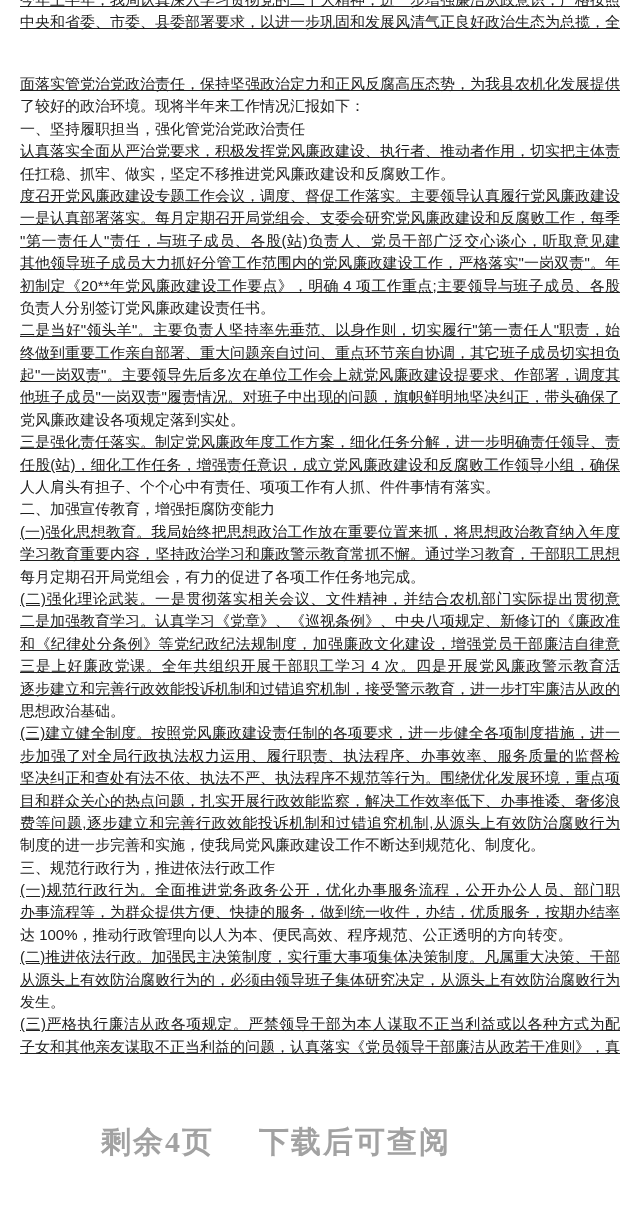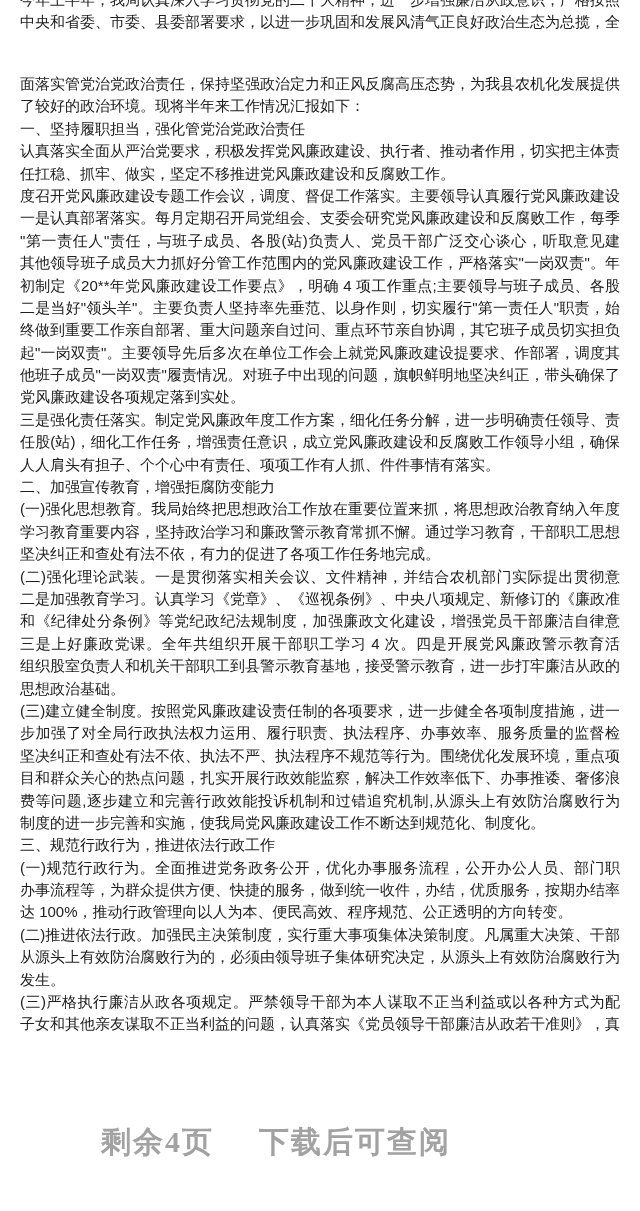--- a/index.html
+++ b/index.html
@@ -21,20 +21,21 @@
   #top-fragment { top: -11px; }
   #body-text   { top: 73px; }
   .line {
     height: 22.4px;
     overflow: hidden;
     text-justify: inter-ideograph;
   }
   .line.justify {
     text-align: justify;
     text-align-last: justify;
+    text-decoration: underline;
   }
   .line.left { text-align: left; }
   .preview-footer {
     position: absolute;
     top: 1122px;
     left: 0;
     width: 552px;
     display: flex;
     justify-content: center;
     align-items: baseline;
@@ -60,37 +61,38 @@
     <div class="line justify">面落实管党治党政治责任，保持坚强政治定力和正风反腐高压态势，为我县农机化发展提供</div>
     <div class="line left">了较好的政治环境。现将半年来工作情况汇报如下：</div>
     <div class="line left">一、坚持履职担当，强化管党治党政治责任</div>
     <div class="line justify">认真落实全面从严治党要求，积极发挥党风廉政建设、执行者、推动者作用，切实把主体责</div>
     <div class="line left">任扛稳、抓牢、做实，坚定不移推进党风廉政建设和反腐败工作。</div>
     <div class="line justify">度召开党风廉政建设专题工作会议，调度、督促工作落实。主要领导认真履行党风廉政建设</div>
     <div class="line justify">一是认真部署落实。每月定期召开局党组会、支委会研究党风廉政建设和反腐败工作，每季</div>
     <div class="line justify">"第一责任人"责任，与班子成员、各股(站)负责人、党员干部广泛交心谈心，听取意见建议；</div>
     <div class="line justify">其他领导班子成员大力抓好分管工作范围内的党风廉政建设工作，严格落实"一岗双责"。年</div>
     <div class="line justify">初制定《20**年党风廉政建设工作要点》，明确 4 项工作重点;主要领导与班子成员、各股(站)</div>
+    <div class="line left">负责人分别签订党风廉政建设责任书。</div>
     <div class="line justify">二是当好"领头羊"。主要负责人坚持率先垂范、以身作则，切实履行"第一责任人"职责，始</div>
     <div class="line justify">终做到重要工作亲自部署、重大问题亲自过问、重点环节亲自协调，其它班子成员切实担负</div>
     <div class="line justify">起"一岗双责"。主要领导先后多次在单位工作会上就党风廉政建设提要求、作部署，调度其</div>
     <div class="line justify">他班子成员"一岗双责"履责情况。对班子中出现的问题，旗帜鲜明地坚决纠正，带头确保了</div>
     <div class="line left">党风廉政建设各项规定落到实处。</div>
     <div class="line justify">三是强化责任落实。制定党风廉政年度工作方案，细化任务分解，进一步明确责任领导、责</div>
     <div class="line justify">任股(站)，细化工作任务，增强责任意识，成立党风廉政建设和反腐败工作领导小组，确保</div>
     <div class="line left">人人肩头有担子、个个心中有责任、项项工作有人抓、件件事情有落实。</div>
     <div class="line left">二、加强宣传教育，增强拒腐防变能力</div>
     <div class="line justify">(一)强化思想教育。我局始终把思想政治工作放在重要位置来抓，将思想政治教育纳入年度</div>
     <div class="line justify">学习教育重要内容，坚持政治学习和廉政警示教育常抓不懈。通过学习教育，干部职工思想</div>
-    <div class="line left">坚决纠正和查处有法不依，有力的促进了各项工作任务地完成。</div>
+    <div class="line left">每月定期召开局党组会，有力的促进了各项工作任务地完成。</div>
     <div class="line justify">(二)强化理论武装。一是贯彻落实相关会议、文件精神，并结合农机部门实际提出贯彻意见。</div>
     <div class="line justify">二是加强教育学习。认真学习《党章》、《巡视条例》、中央八项规定、新修订的《廉政准则》</div>
     <div class="line justify">和《纪律处分条例》等党纪政纪法规制度，加强廉政文化建设，增强党员干部廉洁自律意识。</div>
     <div class="line justify">三是上好廉政党课。全年共组织开展干部职工学习 4 次。四是开展党风廉政警示教育活动，</div>
-    <div class="line justify">组织股室负责人和机关干部职工到县警示教育基地，接受警示教育，进一步打牢廉洁从政的</div>
+    <div class="line justify">逐步建立和完善行政效能投诉机制和过错追究机制，接受警示教育，进一步打牢廉洁从政的</div>
     <div class="line left">思想政治基础。</div>
     <div class="line justify">(三)建立健全制度。按照党风廉政建设责任制的各项要求，进一步健全各项制度措施，进一</div>
     <div class="line justify">步加强了对全局行政执法权力运用、履行职责、执法程序、办事效率、服务质量的监督检查，</div>
     <div class="line justify">坚决纠正和查处有法不依、执法不严、执法程序不规范等行为。围绕优化发展环境，重点项</div>
     <div class="line justify">目和群众关心的热点问题，扎实开展行政效能监察，解决工作效率低下、办事推诿、奢侈浪</div>
     <div class="line justify">费等问题,逐步建立和完善行政效能投诉机制和过错追究机制,从源头上有效防治腐败行为的。</div>
     <div class="line left">制度的进一步完善和实施，使我局党风廉政建设工作不断达到规范化、制度化。</div>
     <div class="line left">三、规范行政行为，推进依法行政工作</div>
     <div class="line justify">(一)规范行政行为。全面推进党务政务公开，优化办事服务流程，公开办公人员、部门职责、</div>
     <div class="line justify">办事流程等，为群众提供方便、快捷的服务，做到统一收件，办结，优质服务，按期办结率</div>

